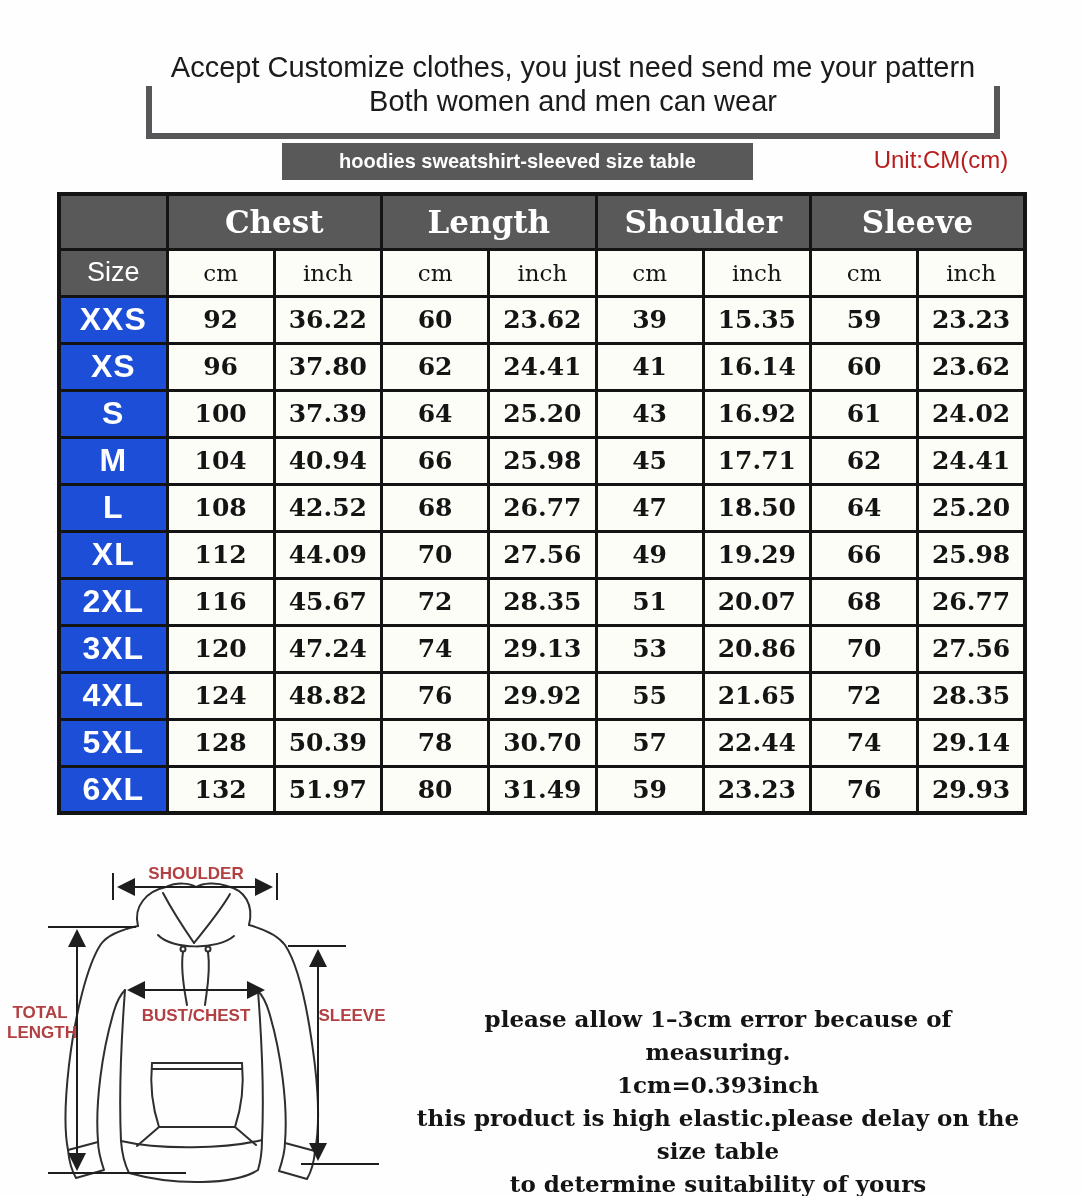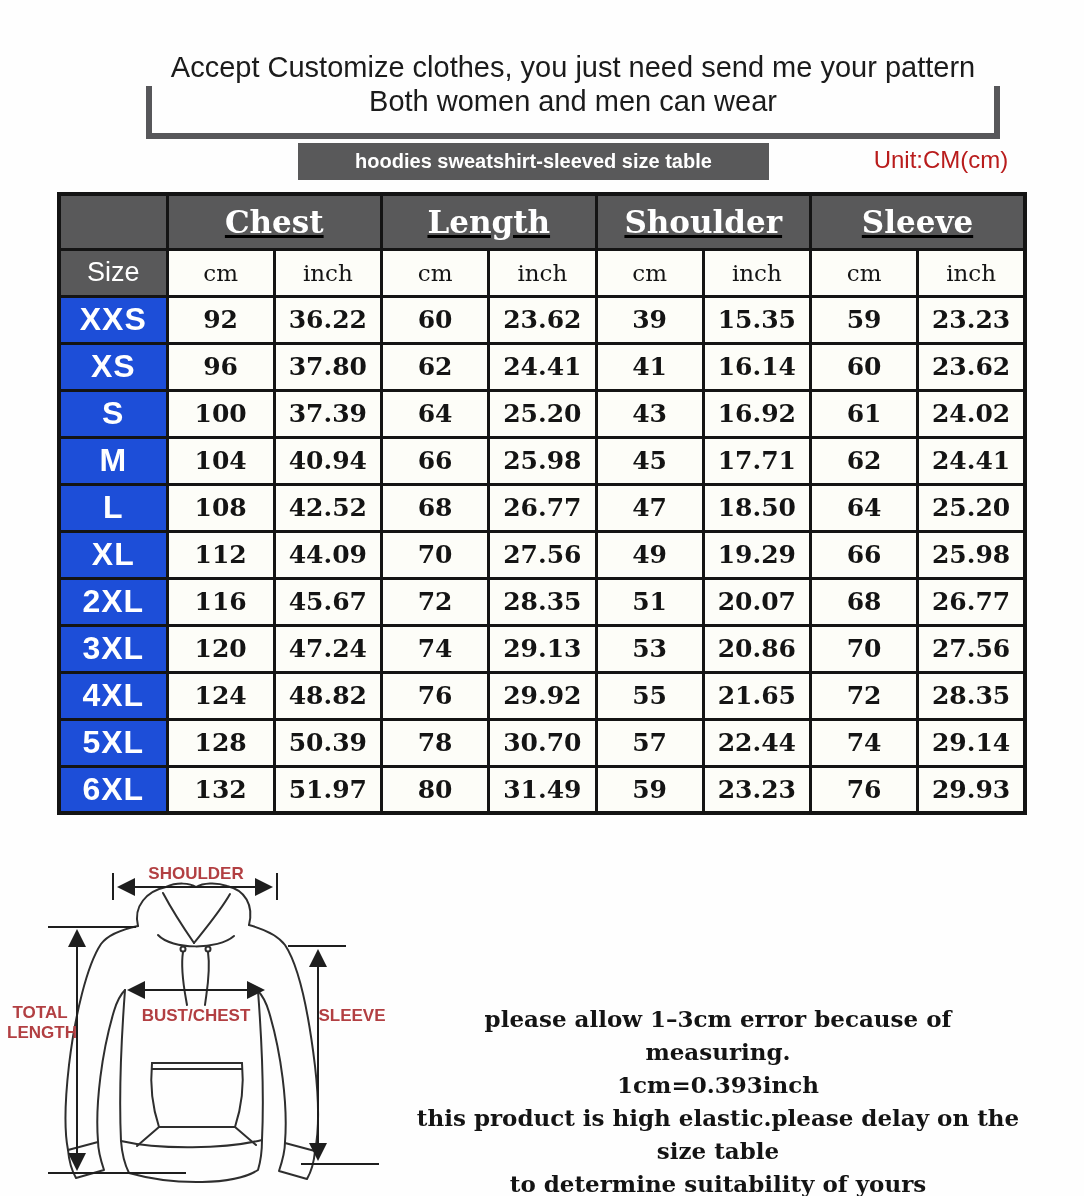--- a/index.html
+++ b/index.html
@@ -11,38 +11,38 @@
   .heading{
     position:absolute;left:146px;top:50px;width:854px;text-align:center;
     font-weight:normal;color:#1b1b1b;font-size:29px;line-height:34px;letter-spacing:0px;
   }
   .bracket{
     position:absolute;left:146px;top:86px;width:842px;height:47px;
     border-left:6px solid #57575a;border-right:6px solid #57575a;border-bottom:6px solid #57575a;
   }
   
   .banner{
-    position:absolute;left:298px;top:143px;width:471px;height:37px;background:#59595a;
+    position:absolute;left:282px;top:143px;width:471px;height:37px;background:#59595a;
     color:#ffffff;font-weight:bold;font-size:20px;line-height:37px;text-align:center;
   }
   .unit{
     position:absolute;left:856px;top:146px;width:170px;text-align:center;
     font-weight:normal;font-size:24px;color:#b91c1c;
   }
   
   table.size-table{
     position:absolute;left:57px;top:192px;width:970px;
     border-collapse:collapse;table-layout:fixed;
     border:4px solid #141414;
   }
   table.size-table th,table.size-table td{
     border:3px solid #141414;text-align:center;padding:0;
     background:#fdfdf8;
   }
-  tr.group-row{height:55px;text-decoration:underline;}
+  tr.group-row{height:55px;}
   tr.group-row th{
     background:#59595a;color:#fff;
     font-family:"DejaVu Serif",serif;font-weight:bold;font-size:31px;
   }
   tr.group-row th.corner{background:#59595a;}
   tr.unit-row{height:47px;}
   tr.unit-row th{
     font-family:"DejaVu Serif",serif;font-weight:normal;font-size:23px;color:#141414;
   }
   tr.unit-row th.size-head{

